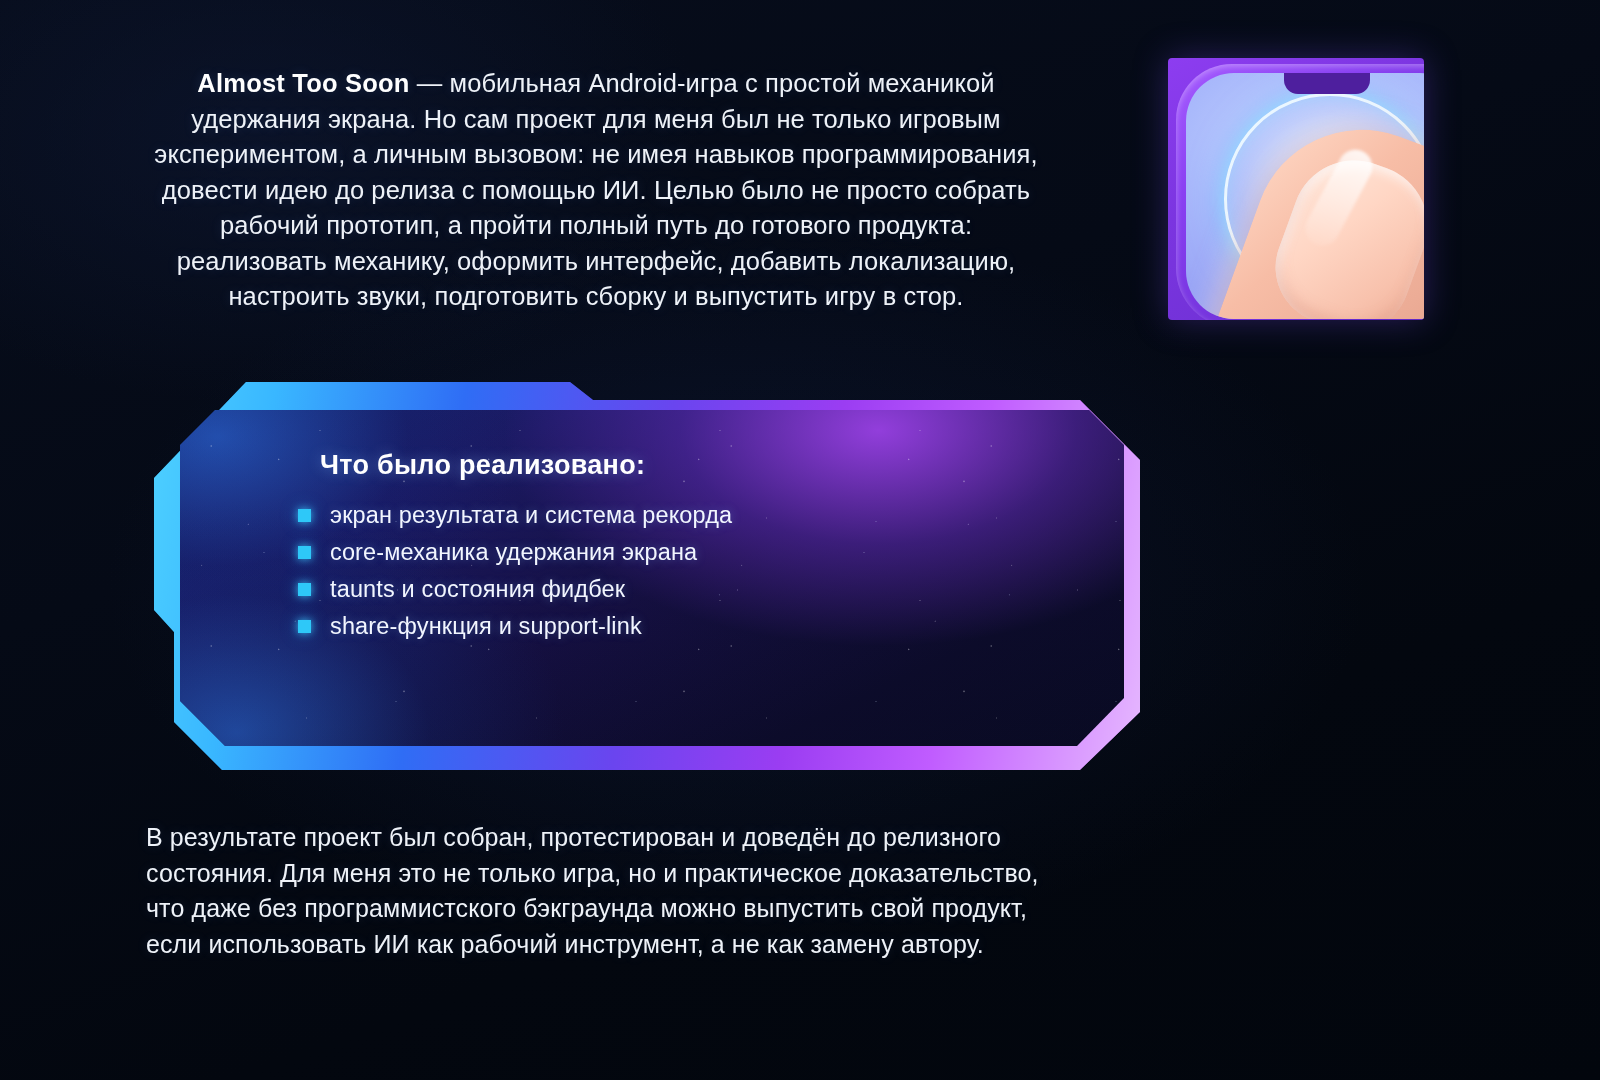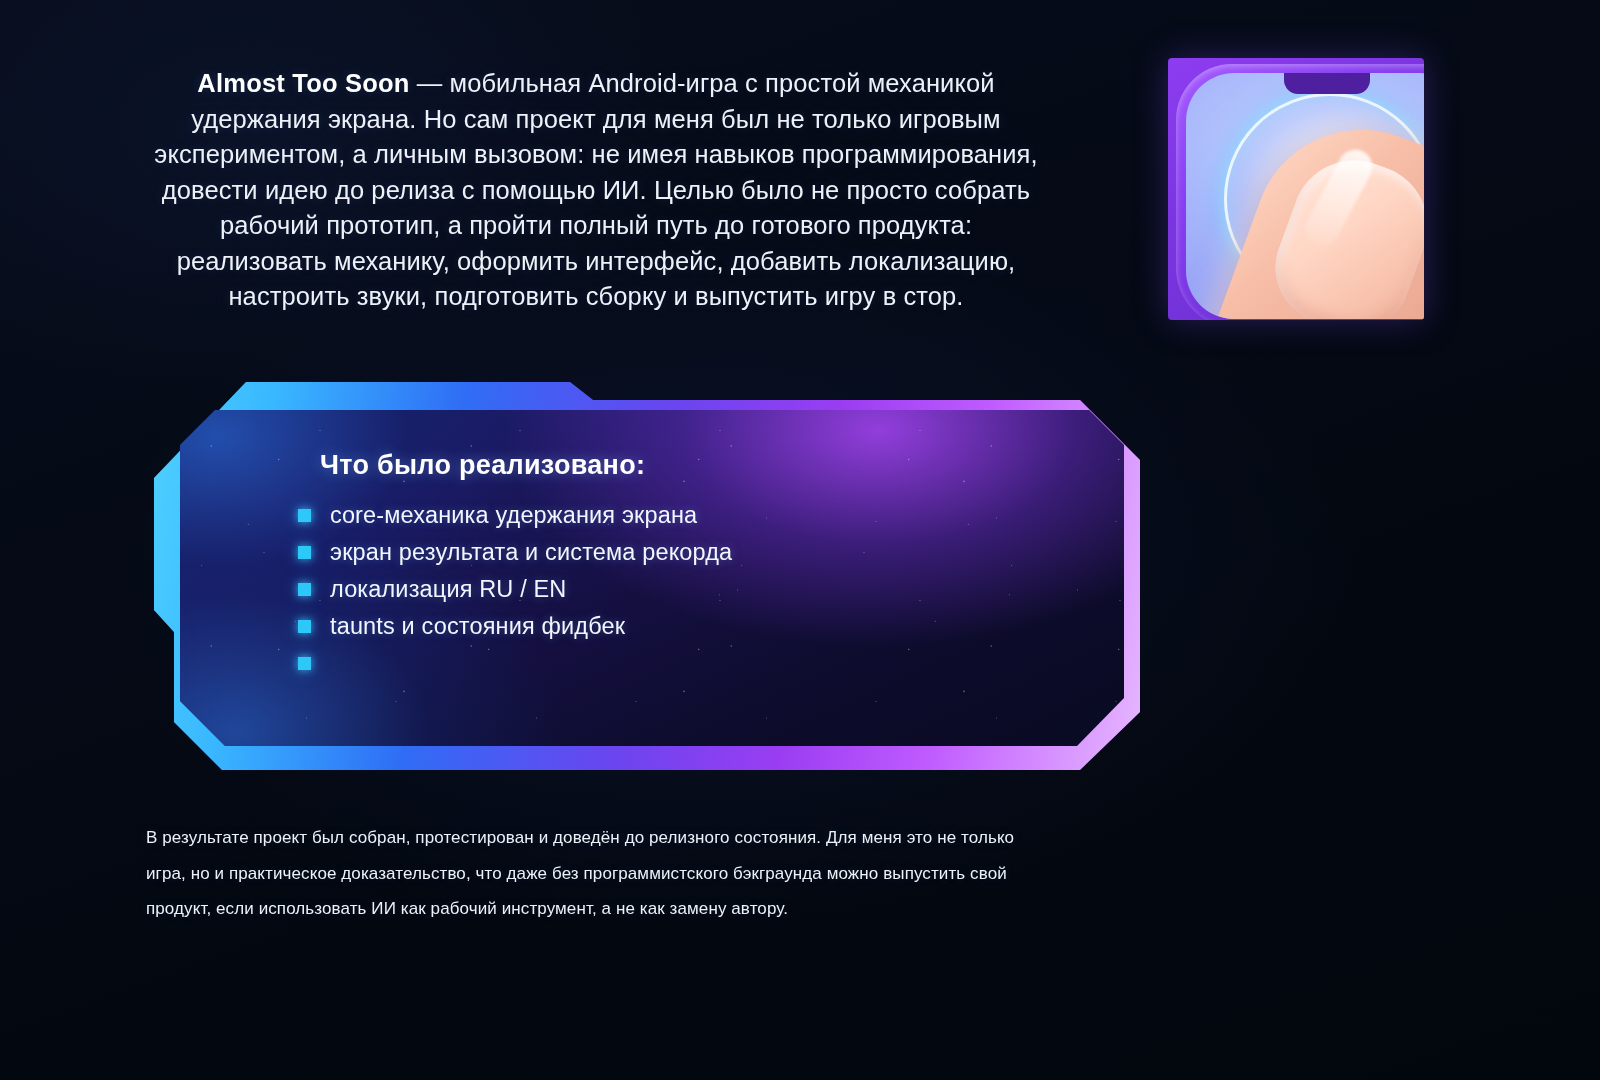--- a/index.html
+++ b/index.html
@@ -302,21 +302,21 @@
     white-space: nowrap;
   }
 
   
   #outro {
     position: absolute;
     left: 146px;
     top: 820px;
     width: 900px;
     color: #eef2f8;
-    font-size: 17px;
+    font-size: 25px;
     line-height: 35.5px;
     letter-spacing: 0.1px;
     text-shadow: 0 0 12px rgba(120,170,255,0.16);
   }
   #outro p { margin: 0; }
 </style>
 </head>
 <body>
 
 <div id="page">
@@ -350,36 +350,33 @@
     <div class="panel-border"></div>
     <div class="panel">
       <div class="stars"></div>
     </div>
 
     <div id="card-content">
       <div id="card-title">Что было реализовано:</div>
       <ul class="feature-list">
         <li class="feature-item">
           <span class="bullet"></span>
-          <span class="feature-label">core-механика удержания экрана</span>
-        </li>
-        <li class="feature-item">
-          <span class="bullet"></span>
           <span class="feature-label">экран результата и система рекорда</span>
         </li>
         <li class="feature-item">
           <span class="bullet"></span>
-          <span class="feature-label">локализация RU / EN</span>
+          <span class="feature-label">core-механика удержания экрана</span>
         </li>
         <li class="feature-item">
           <span class="bullet"></span>
           <span class="feature-label">taunts и состояния фидбек</span>
         </li>
         <li class="feature-item">
           <span class="bullet"></span>
+          <span class="feature-label">share-функция и support-link</span>
         </li>
       </ul>
     </div>
   </div>
 
   <div id="outro">
     <p>В результате проект был собран, протестирован и доведён до релизного состояния. Для меня это не только игра, но и практическое доказательство, что даже без программистского бэкграунда можно выпустить свой продукт, если использовать ИИ как рабочий инструмент, а не как замену автору.</p>
   </div>
 
 </div>

